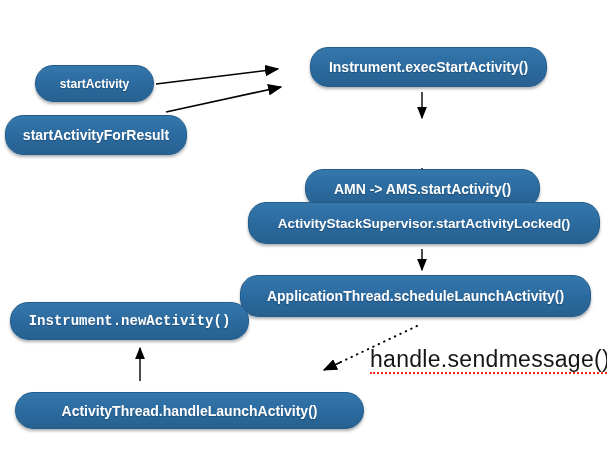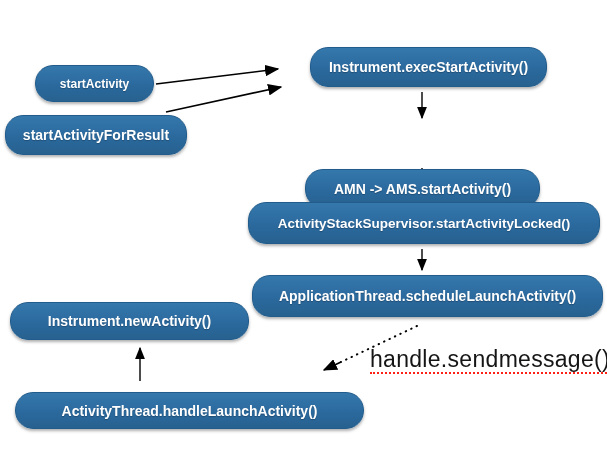--- a/index.html
+++ b/index.html
@@ -22,22 +22,22 @@
     font-size:14px;
     white-space:nowrap;
     box-shadow:0 2px 3px rgba(80,80,80,0.45);
     text-shadow:0 1px 1px rgba(0,0,0,0.25);
   }
   .n0 { left:35px;  top:65px;  width:117px; height:35px; font-size:12px; }
   .n1 { left:5px;   top:115px; width:180px; height:38px; }
   .n2 { left:310px; top:47px;  width:235px; height:38px; }
   .n3 { left:305px; top:125px; width:233px; height:37px;margin-top:44px; }
   .n4 { left:248px; top:202px; width:350px; height:40px; font-size:13.5px;text-align:center; }
-  .n5 { left:252px; top:275px; width:349px; height:40px; }
-  .n6 { left:10px;  top:302px; width:237px; height:36px; }
+  .n5 { left:240px; top:275px; width:349px; height:40px; }
+  .n6 { left:10px;  top:302px; width:237px; height:36px;font-family:Liberation Mono, monospace; }
   .n7 { left:15px;  top:392px; width:347px; height:35px;text-align:center; }
   .annotation {
     position:absolute; left:370px; top:346px;
     font-size:23px; color:#151515; letter-spacing:0.3px;
   }
   .annotation .u {
     border-bottom:2px dotted #ff2015;
     padding-bottom:0px;
   }
 </style>

